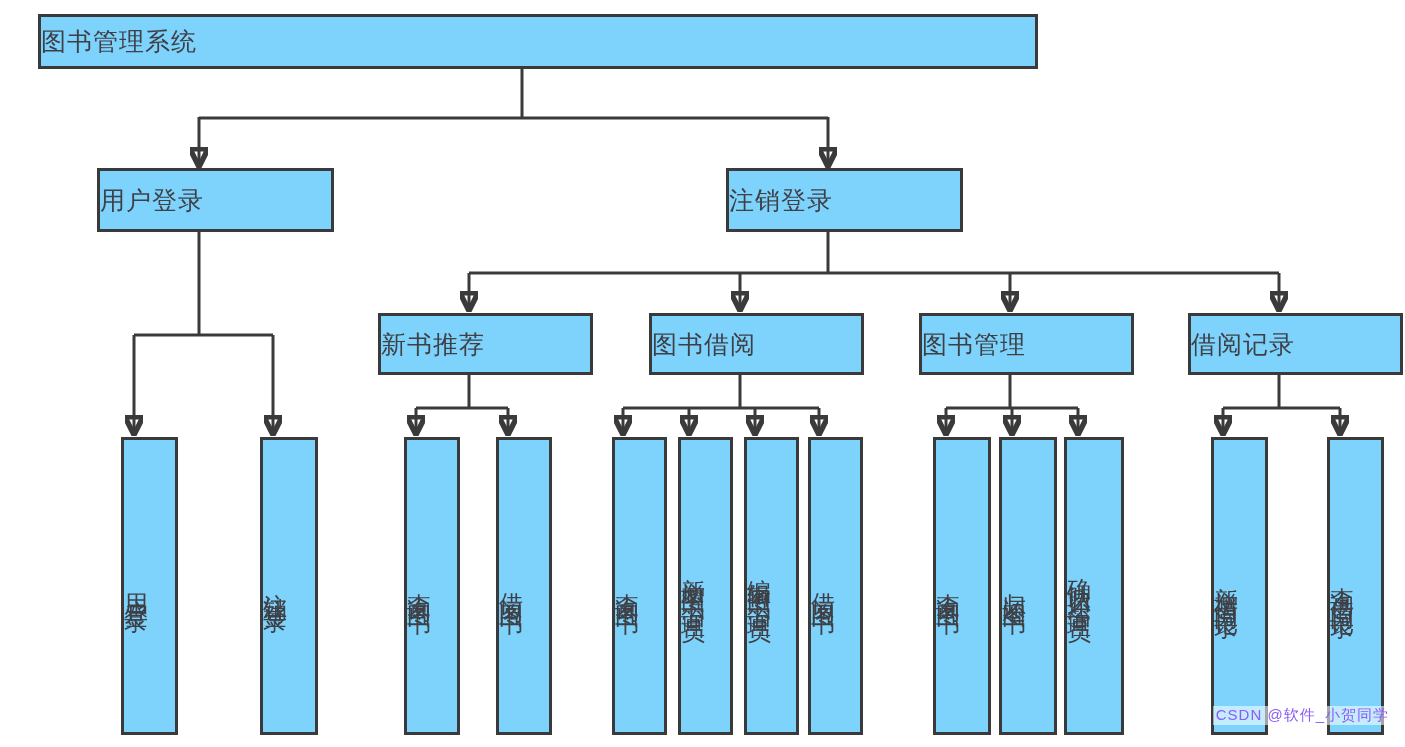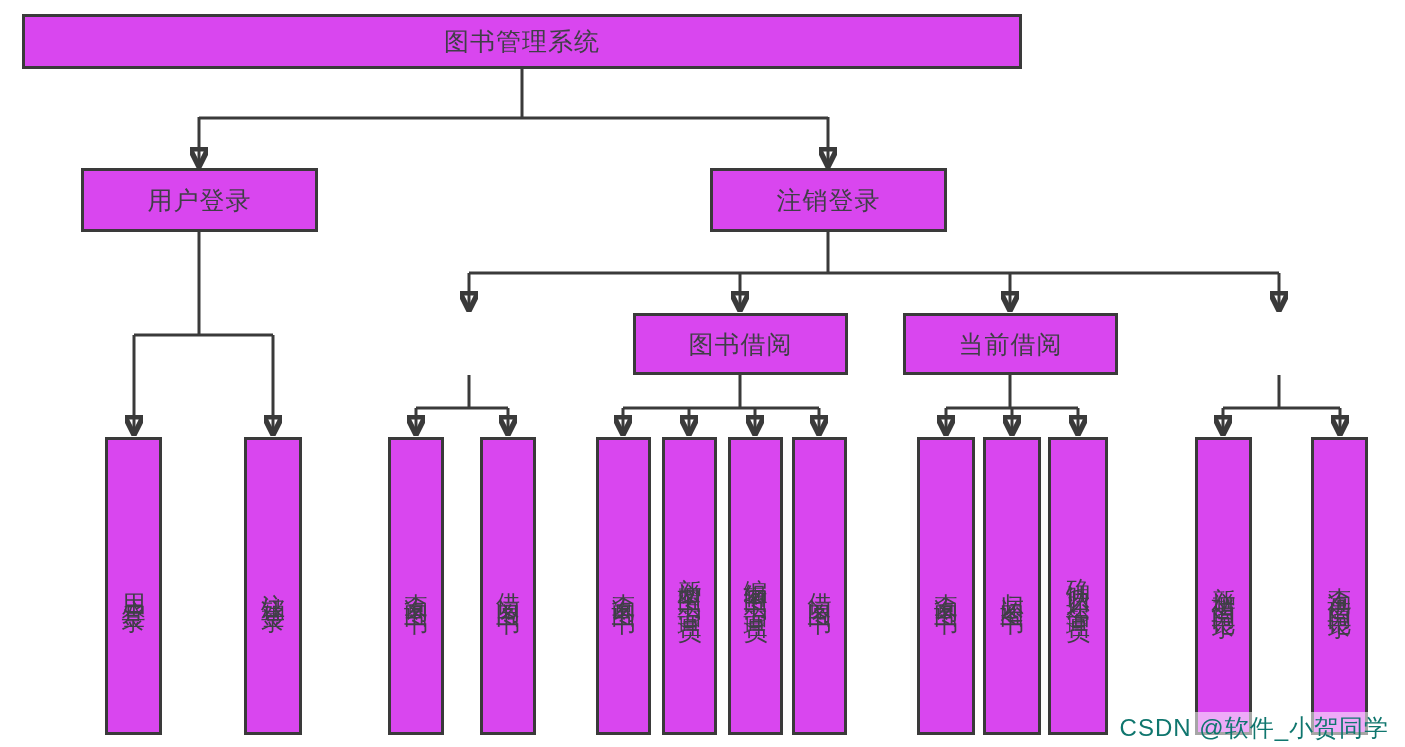--- a/index.html
+++ b/index.html
@@ -3,30 +3,30 @@
 <meta charset="utf-8">
 <style>
   html,body{margin:0;padding:0;background:#ffffff;}
   .stage{
     position:relative;width:1405px;height:747px;background:#ffffff;
     font-family:"Liberation Sans","DejaVu Sans",sans-serif;overflow:hidden;
   }
   .wires{position:absolute;left:0;top:0;pointer-events:none;}
   .wires path,.wires line{stroke:#3a3a3a;stroke-width:3;fill:none;}
   .node{
-    position:absolute;box-sizing:border-box;background:#d946ef;
-    border:3px solid #3a3a3a;display:flex;align-items:center;justify-content:center;
-    color:#3f3f46;font-size:25px;letter-spacing:1px;white-space:nowrap;
+    position:absolute;box-sizing:border-box;background:#7dd3fc;
+    border:3px solid #3a3a3a;display:flex;align-items:center;
+    color:#3f3f46;font-size:25px;letter-spacing:1px;white-space:nowrap;margin-left:16px;
   }
   .leaf span{
     writing-mode:vertical-rl;text-orientation:mixed;
     font-size:24px;letter-spacing:6px;line-height:1;white-space:nowrap;
   }
   .watermark{
-    position:absolute;right:13px;bottom:3px;font-size:24px;color:#0f766e;
+    position:absolute;right:13px;bottom:22px;font-size:15px;color:#8b5cf6;
     background:rgba(255,255,255,0.55);padding:0 3px;letter-spacing:1px;
   }
 </style>
 </head>
 <body>
 
 <div class="stage">
 
   <svg class="wires" width="1405" height="747" viewBox="0 0 1405 747">
     <defs>
@@ -74,25 +74,31 @@
     <span>图书管理系统</span>
   </div>
 
   <div class="node" style="left:81px;top:168px;width:237px;height:64px;">
     <span>用户登录</span>
   </div>
   <div class="node" style="left:710px;top:168px;width:237px;height:64px;">
     <span>注销登录</span>
   </div>
 
+  <div class="node" style="left:362px;top:313px;width:215px;height:62px;">
+    <span>新书推荐</span>
+  </div>
   <div class="node" style="left:633px;top:313px;width:215px;height:62px;font-family:Liberation Mono, monospace;">
     <span>图书借阅</span>
   </div>
   <div class="node" style="left:903px;top:313px;width:215px;height:62px;">
-    <span>当前借阅</span>
+    <span>图书管理</span>
+  </div>
+  <div class="node" style="left:1172px;top:313px;width:215px;height:62px;">
+    <span>借阅记录</span>
   </div>
 
   <div class="node leaf" style="left:105px;top:437px;width:57px;height:298px;">
     <span>用户登录</span>
   </div>
   <div class="node leaf" style="left:244px;top:437px;width:58px;height:298px;">
     <span>注销登录</span>
   </div>
 
   <div class="node leaf" style="left:388px;top:437px;width:56px;height:298px;">

